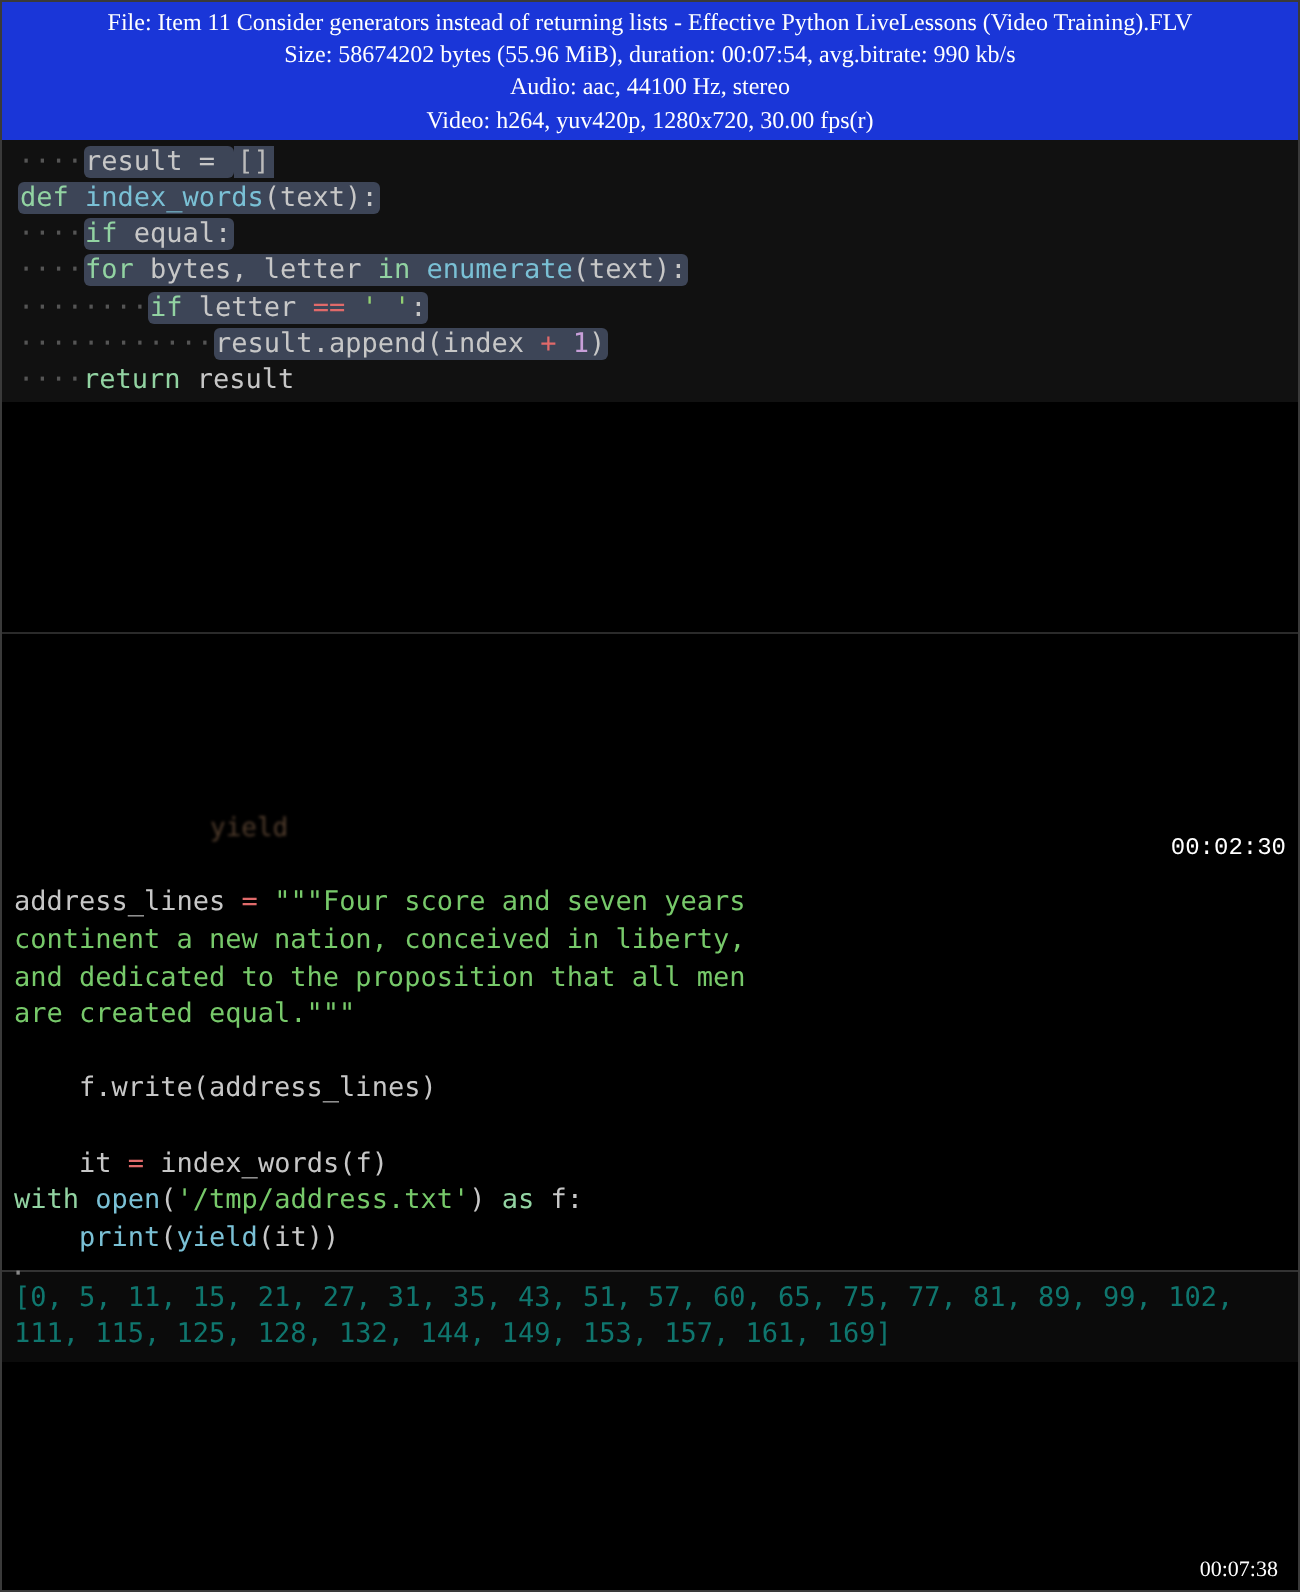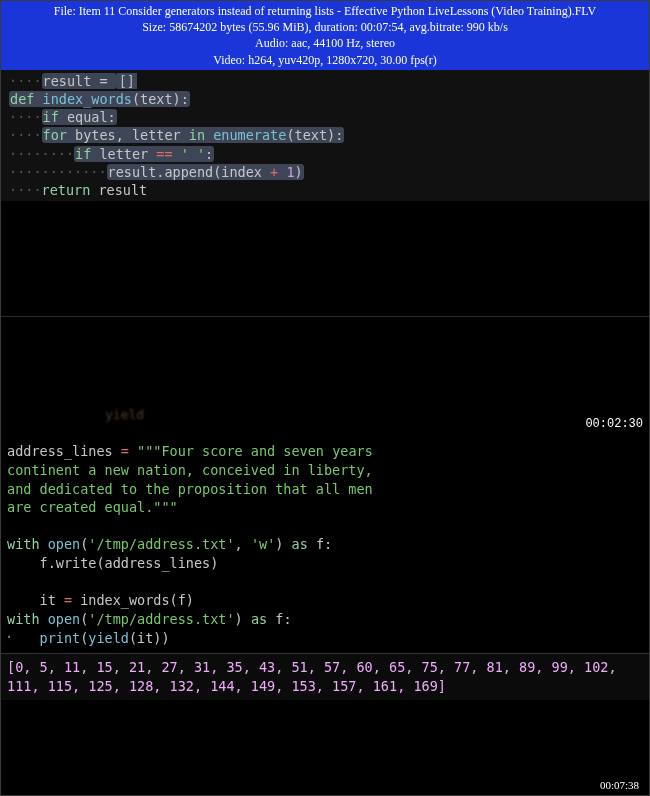--- a/index.html
+++ b/index.html
@@ -56,21 +56,21 @@
     opacity: 0.5;
     margin-left: 16px;
   }
   .code-block2 {
     background: #000;
     padding: 6px 6px;
     line-height: 1.38;
   }
   .strg { color: #77c96a; }
   .output {
-    color: #f0abfc;
+    color: #0f766e;
     background: #0b0b0b;
     padding: 4px 6px;
     border-top: 1px solid #333;
     line-height: 1.4;
   }
   .timestamp2 {
     position: absolute;
     right: 10px;
     bottom: 4px;
     color: #fff;
@@ -112,21 +112,20 @@
 
 <div class="yield-hint">yield</div>
 
 <div class="code-block2">
   <div style="height:14px"></div>
   <div class="codeline"><span class="id">address_lines </span><span class="op">= </span><span class="strg">"""Four score and seven years</span></div>
   <div class="codeline strg">continent a new nation, conceived in liberty,</div>
   <div class="codeline strg">and dedicated to the proposition that all men</div>
   <div class="codeline strg">are created equal."""</div>
   <div class="codeline">&nbsp;</div>
-  <div class="codeline"><span class="kw">with </span><span class="fn">open</span><span class="id">(</span><span class="strg">'/tmp/address.txt'</span><span class="id">, </span><span class="strg">'w'</span><span class="id">) </span><span class="kw">as </span><span class="id">f:</span></div>
   <div class="codeline"><span class="dot">    </span><span class="id">f.write(address_lines)</span></div>
   <div class="codeline">&nbsp;</div>
   <div class="codeline"><span class="dot">    </span><span class="id">it </span><span class="op">= </span><span class="id">index_words(f)</span></div>
   <div class="codeline"><span class="kw">with </span><span class="fn">open</span><span class="id">(</span><span class="strg">'/tmp/address.txt'</span><span class="id">) </span><span class="kw">as </span><span class="id">f:</span></div>
   <div class="codeline"><span class="dot">    </span><span class="fn">print</span><span class="id">(</span><span class="fn">yield</span><span class="id">(it))</span></div>
   <div class="corner-dot">·</div>
 </div>
 
 <div class="output">[0, 5, 11, 15, 21, 27, 31, 35, 43, 51, 57, 60, 65, 75, 77, 81, 89, 99, 102, 111, 115, 125, 128, 132, 144, 149, 153, 157, 161, 169]</div>
 

